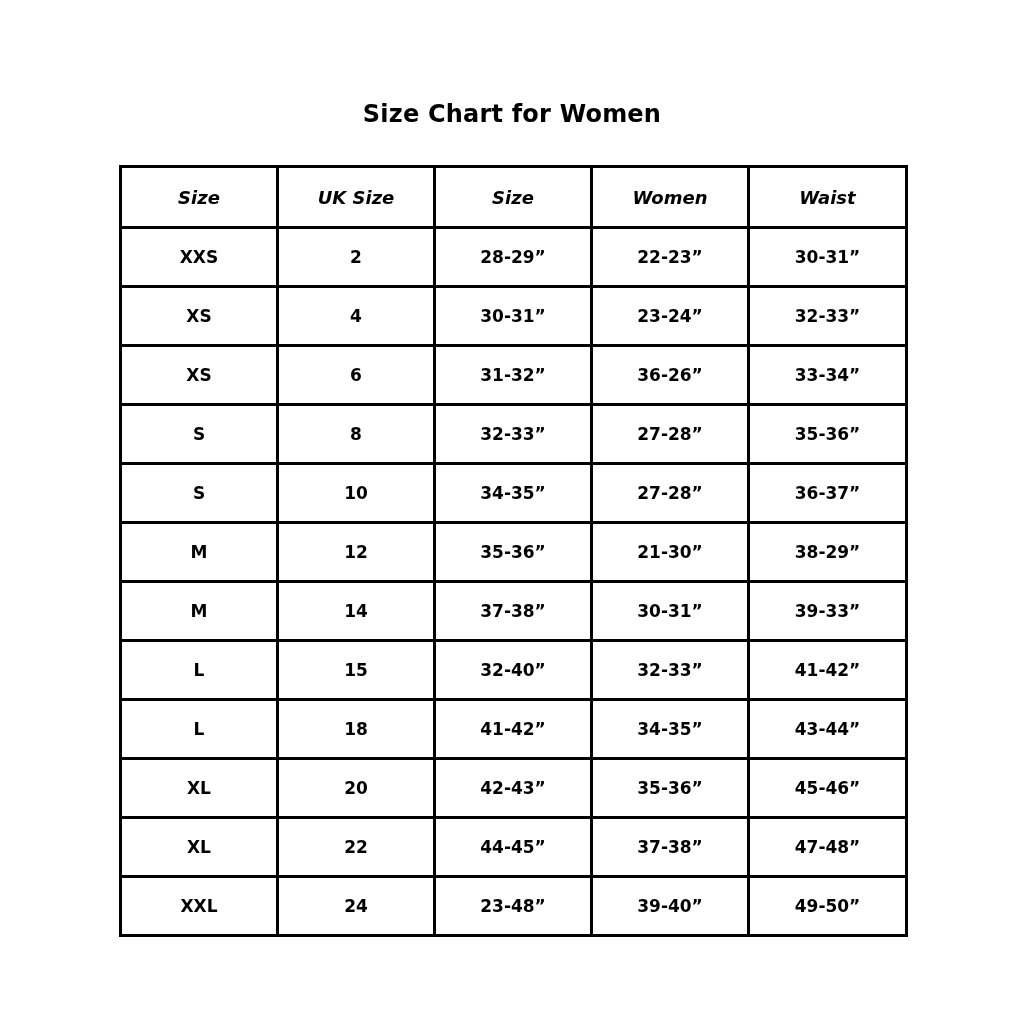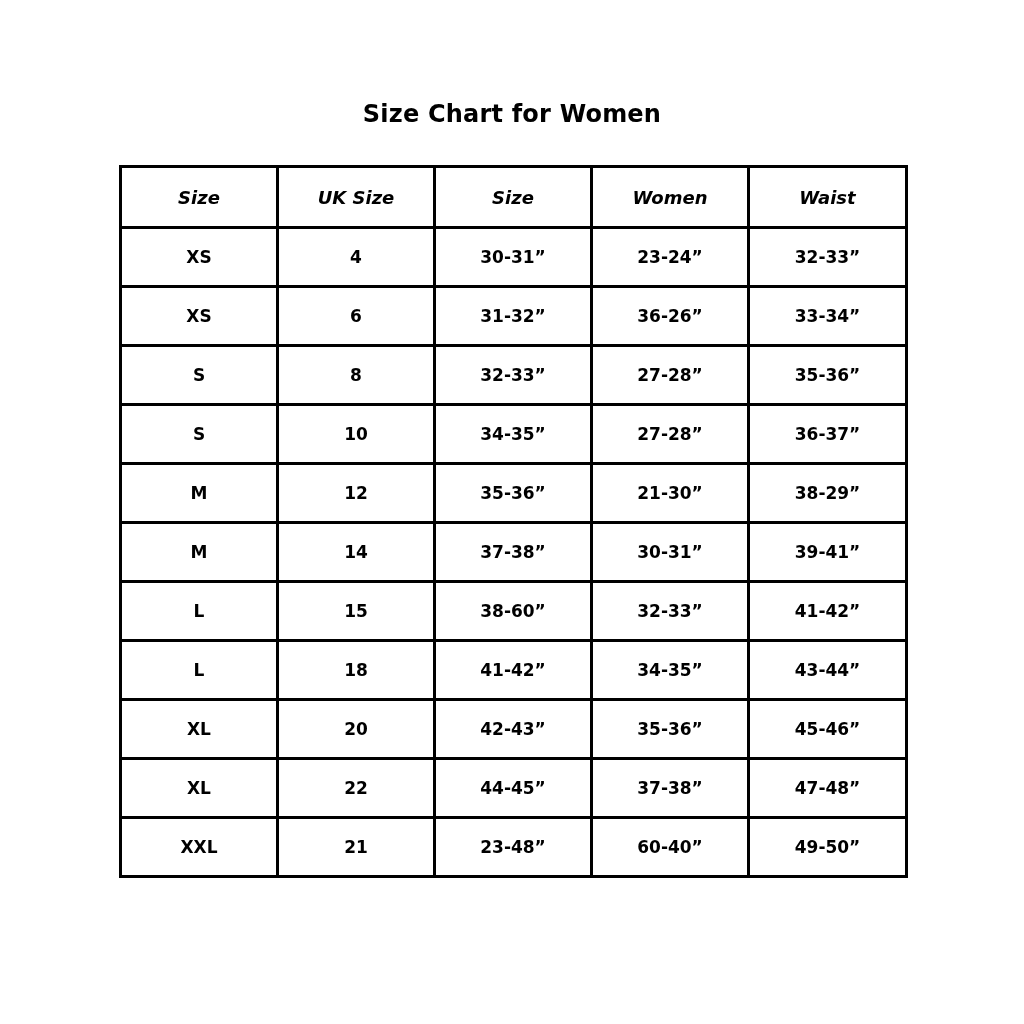--- a/index.html
+++ b/index.html
@@ -82,20 +82,27 @@
         <tr>
           <th>Size</th>
           <th>UK Size</th>
           <th>Size</th>
           <th>Women</th>
           <th>Waist</th>
         </tr>
       </thead>
       <tbody>
         <tr>
+          <td>XXS</td>
+          <td>2</td>
+          <td>28-29”</td>
+          <td>22-23”</td>
+          <td>30-31”</td>
+        </tr>
+        <tr>
           <td>XS</td>
           <td>4</td>
           <td>30-31”</td>
           <td>23-24”</td>
           <td>32-33”</td>
         </tr>
         <tr>
           <td>XS</td>
           <td>6</td>
           <td>31-32”</td>
@@ -121,26 +128,26 @@
           <td>12</td>
           <td>35-36”</td>
           <td>21-30”</td>
           <td>38-29”</td>
         </tr>
         <tr>
           <td>M</td>
           <td>14</td>
           <td>37-38”</td>
           <td>30-31”</td>
-          <td>39-41”</td>
+          <td>39-33”</td>
         </tr>
         <tr>
           <td>L</td>
           <td>15</td>
-          <td>38-60”</td>
+          <td>32-40”</td>
           <td>32-33”</td>
           <td>41-42”</td>
         </tr>
         <tr>
           <td>L</td>
           <td>18</td>
           <td>41-42”</td>
           <td>34-35”</td>
           <td>43-44”</td>
         </tr>
@@ -153,22 +160,22 @@
         </tr>
         <tr>
           <td>XL</td>
           <td>22</td>
           <td>44-45”</td>
           <td>37-38”</td>
           <td>47-48”</td>
         </tr>
         <tr>
           <td>XXL</td>
-          <td>21</td>
+          <td>24</td>
           <td>23-48”</td>
-          <td>60-40”</td>
+          <td>39-40”</td>
           <td>49-50”</td>
         </tr>
       </tbody>
     </table>
   </div>
 
 </div>
 
 </body></html>

